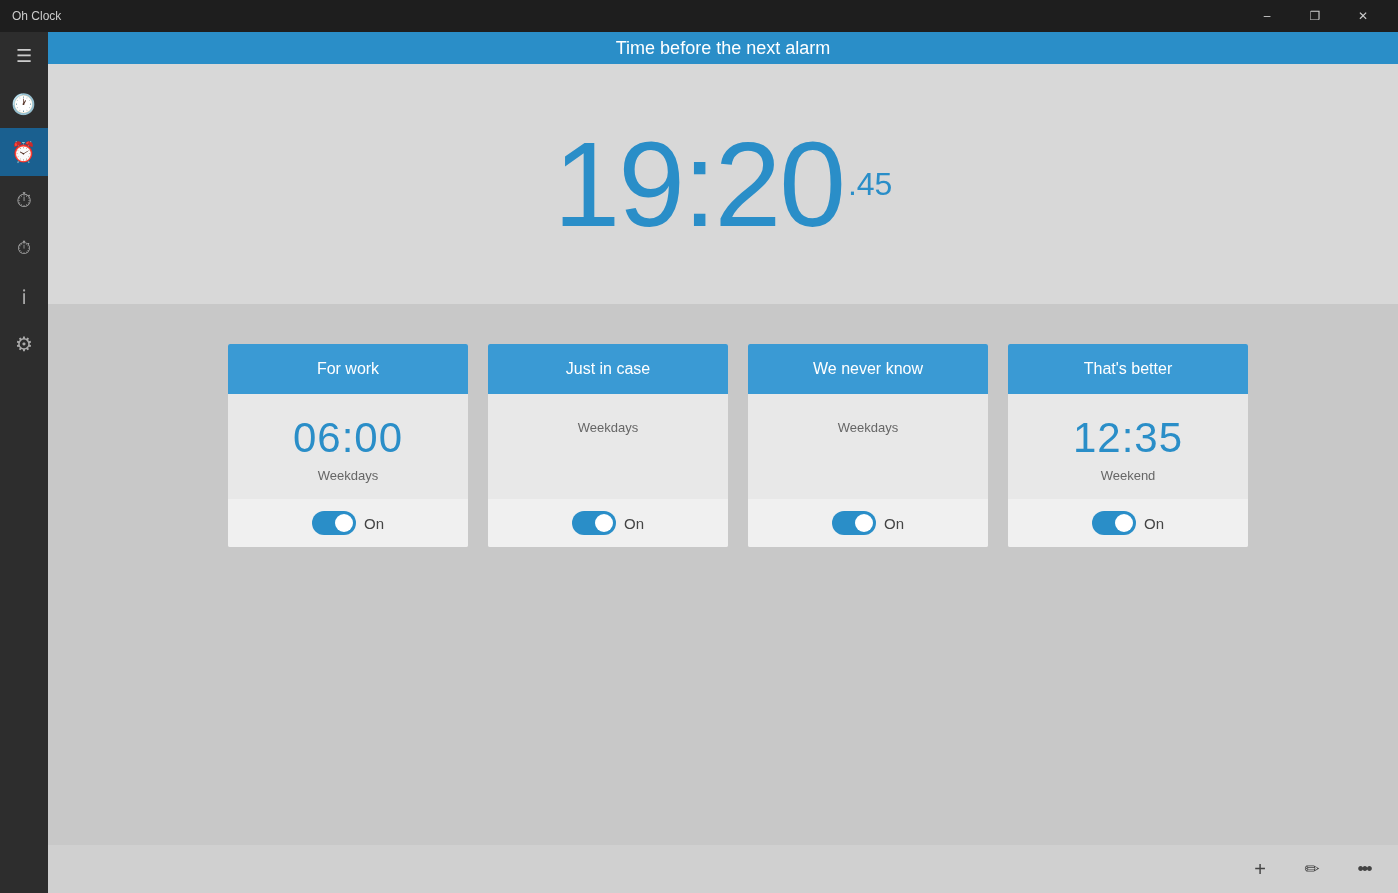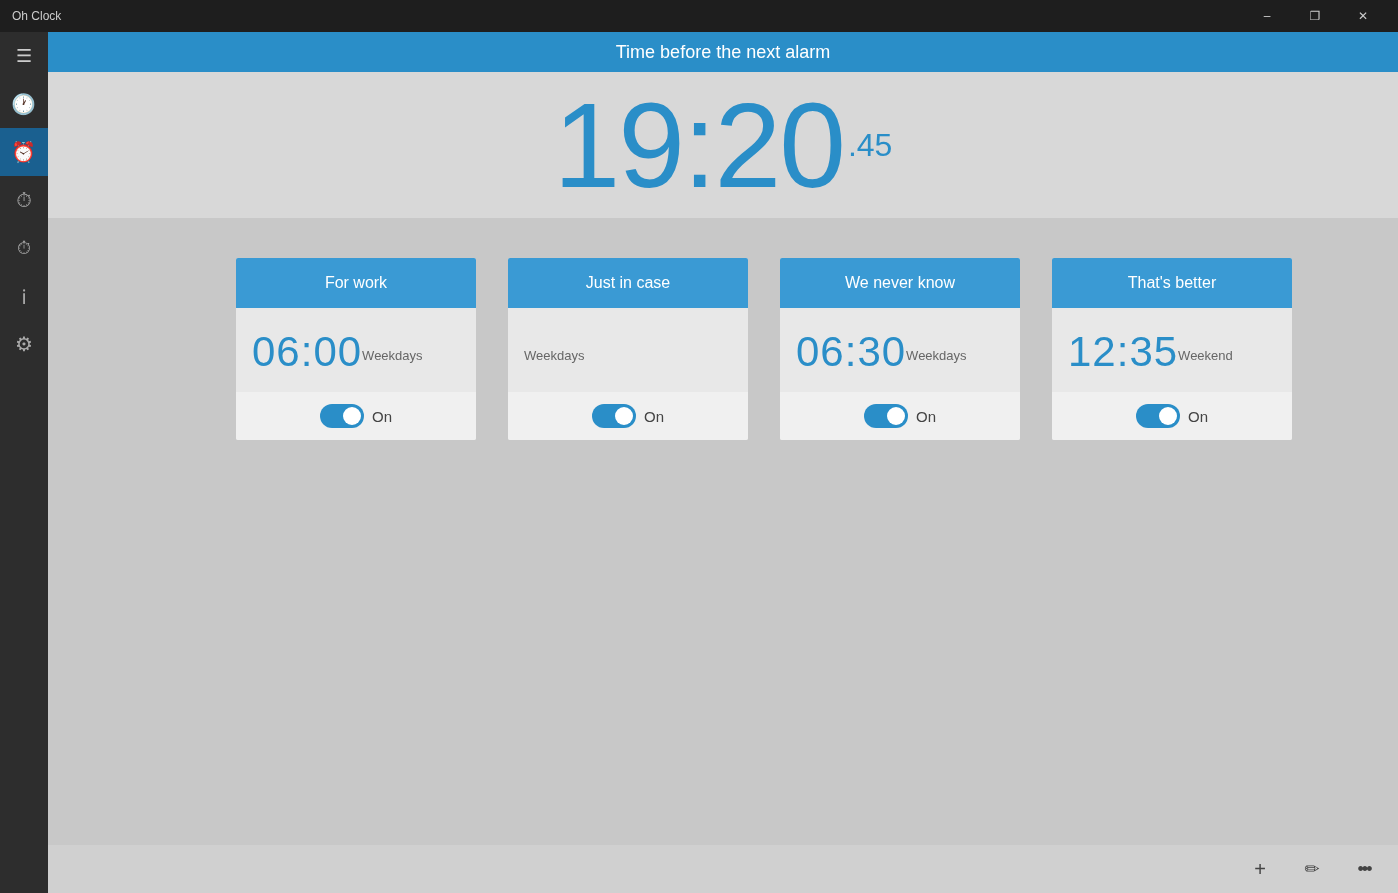--- a/index.html
+++ b/index.html
@@ -90,40 +90,40 @@
     
     .main-content {
       flex: 1;
       display: flex;
       flex-direction: column;
       overflow: hidden;
     }
 
     
     .top-header {
-      height: 40px;
+      height: 32px;
       background: #2a8ec8;
       display: flex;
       align-items: center;
       justify-content: center;
       flex-shrink: 0;
     }
     .top-header-title {
       color: #fff;
       font-size: 18px;
       font-weight: 400;
     }
 
     
     .countdown-area {
       background: #d8d8d8;
       display: flex;
       align-items: center;
       justify-content: center;
-      height: 146px;
+      height: 240px;
       flex-shrink: 0;
     }
     .countdown-time {
       color: #2a8ec8;
       font-size: 120px;
       font-weight: 200;
       line-height: 1;
       letter-spacing: -2px;
     }
     .countdown-seconds {
@@ -137,22 +137,21 @@
     
     .alarms-area {
       background: #c8c8c8;
       flex: 1;
       display: flex;
       flex-direction: column;
       padding: 40px 80px 40px 180px;
     }
     .alarms-grid {
       display: flex;
-      gap: 32px;
-      margin-left: 8px;
+      gap: 20px;
     }
 
     
     .alarm-card {
       background: #e8e8e8;
       flex: 1;
       display: flex;
       flex-direction: column;
       border-radius: 2px;
       overflow: hidden;
@@ -164,21 +163,21 @@
       text-align: center;
     }
     .alarm-card-title {
       color: #fff;
       font-size: 16px;
       font-weight: 400;
     }
     .alarm-card-body {
       flex: 1;
       display: flex;
-      flex-direction: row;
+      flex-direction: column;
       align-items: center;
       padding: 20px 16px 0 16px;
     }
     .alarm-time {
       color: #2a8ec8;
       font-size: 42px;
       font-weight: 300;
       letter-spacing: 1px;
     }
     .alarm-repeat {
@@ -331,21 +330,20 @@
           </div>
         </div>
         <span class="toggle-label">On</span>
       </div>
     </div>
           <div class="alarm-card">
       <div class="alarm-card-header">
         <span class="alarm-card-title">We never know</span>
       </div>
       <div class="alarm-card-body">
-        <span class="alarm-time">06:30</span>
         <span class="alarm-repeat">Weekdays</span>
       </div>
       <div class="alarm-card-footer">
         <div class="toggle">
           <div class="toggle-track">
             <div class="toggle-thumb"></div>
           </div>
         </div>
         <span class="toggle-label">On</span>
       </div>

